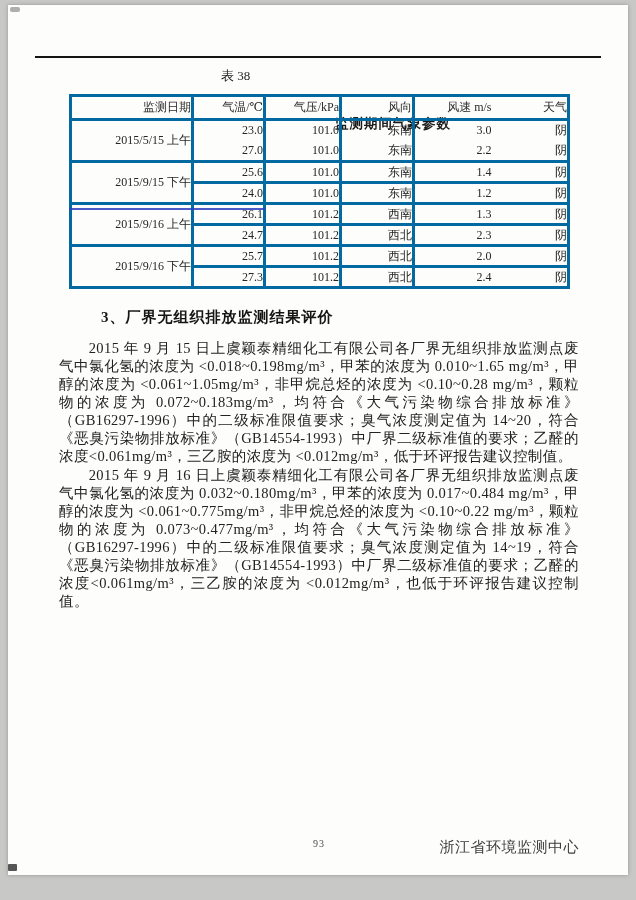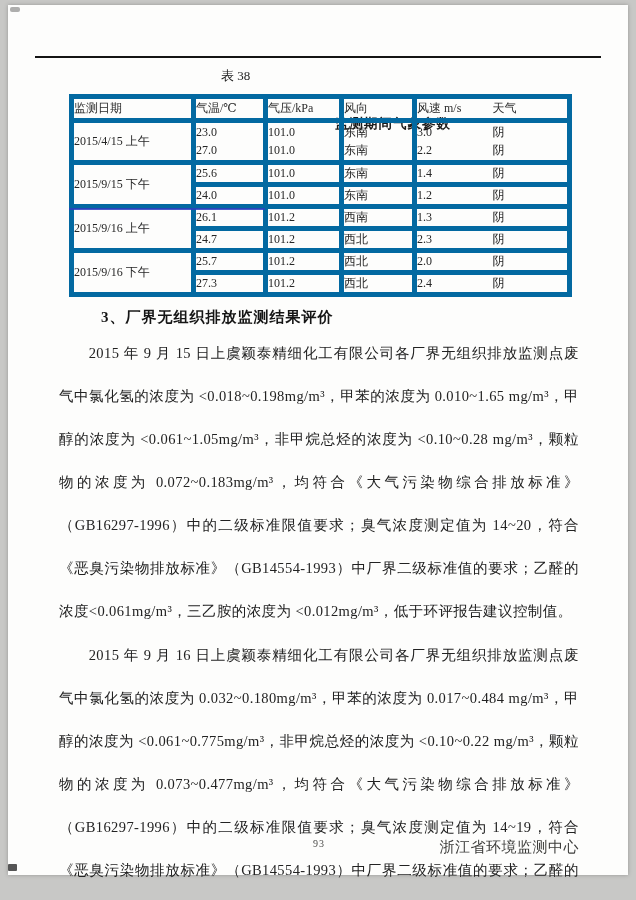--- a/index.html
+++ b/index.html
@@ -57,22 +57,22 @@
     position: absolute;
     top: 89px; left: 61px;
     width: 498px;
     border-collapse: collapse;
     table-layout: fixed;
     font-size: 12px;
     color: #262626;
     border: 1.5px solid #1a1a1a;
   }
   table.weather th, table.weather td {
-    border: 5px solid #0369a1;
-    text-align: left;
+    border: 3px solid #0369a1;
+    text-align: right;
     font-weight: 400;
     padding: 0;
     height: 21px;
     overflow: hidden;
     white-space: nowrap;
   }
   table.weather th { height: 24px; color: #2a2a2a; }
   .no-r { border-right-style: hidden !important; margin-top: 36px; }
   .no-b { border-bottom-style: hidden !important; }
   
@@ -96,25 +96,25 @@
     position: absolute;
     top: 303px; left: 51px;
     width: 520px;
   }
   .section-heading {
     font-size: 15px;
     font-weight: 700;
     color: #151515;
     padding-left: 42px;
     letter-spacing: 1px;
-    margin-bottom: 5px;
+    margin-bottom: 12px;
   }
   .body-text p {
     font-size: 14.5px;
-    line-height: 43px;
+    line-height: 18px;
     letter-spacing: .4px;
     text-align: justify;
     text-indent: 2.05em;
     color: #222;
     margin-bottom: 1px;
   }
   
   .footer {
     position: absolute;
     top: 833px; left: 51px; width: 520px;
@@ -160,21 +160,21 @@
         <th>监测日期</th>
         <th>气温/℃</th>
         <th>气压/kPa</th>
         <th>风向</th>
         <th class="no-r">风速 m/s</th>
         <th>天气</th>
       </tr>
     </thead>
     <tbody>
       <tr>
-        <td rowspan="2">2015/4/15 上午</td>
+        <td rowspan="2">2015/5/15 上午</td>
         <td class="no-b">23.0</td>
         <td class="no-b">101.0</td>
         <td class="no-b">东南</td>
         <td class="no-b no-r">3.0</td>
         <td class="no-b">阴</td>
       </tr>
       <tr>
         <td>27.0</td>
         <td>101.0</td>
         <td>东南</td>

